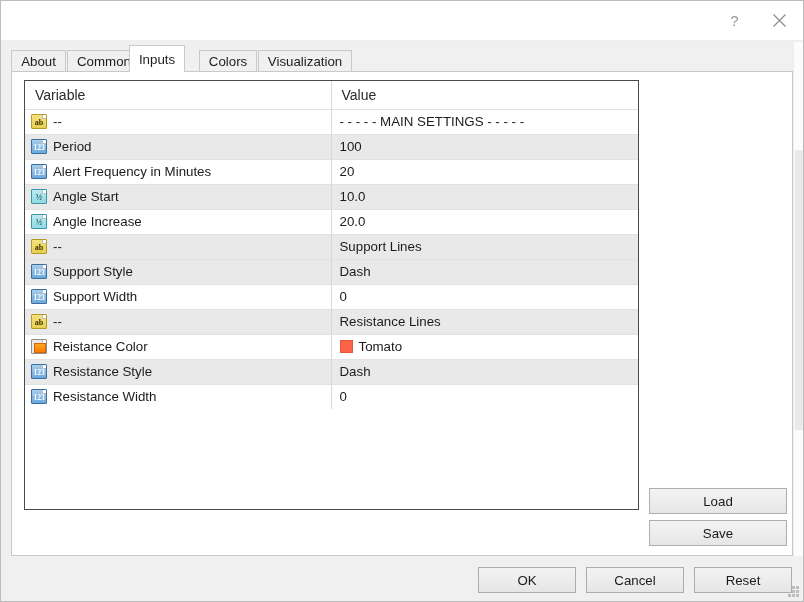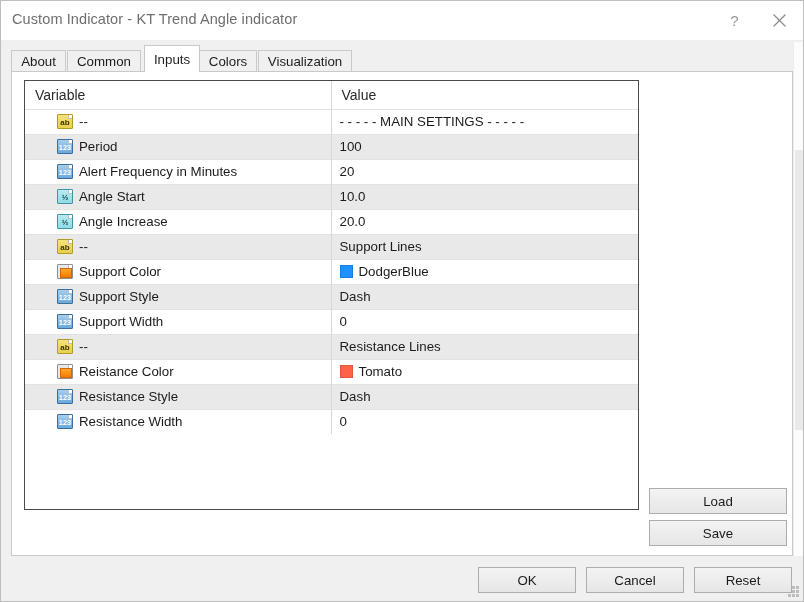--- a/index.html
+++ b/index.html
@@ -130,24 +130,23 @@
 
   
   .ticon {
     width: 16px; height: 15px;
     flex: 0 0 16px;
     position: relative;
     border-radius: 1px;
     font-size: 8px;
     line-height: 15px;
     text-align: center;
-    font-family: Liberation Sans, sans-serif;
+    font-family: Liberation Serif, serif;
     font-weight: bold;
     overflow: hidden;
-    margin-left: 26px;
   }
   .ticon.str {
     background: linear-gradient(#f5e27a, #e8cf52);
     border: 1px solid #b39b2a;
     color: #3a3206;
   }
   .ticon.int {
     background: linear-gradient(#a8cdea, #6aa9dc);
     border: 1px solid #3a6f9e;
     color: #ffffff;
@@ -235,40 +234,39 @@
   #grip i {
     position: absolute; width: 3px; height: 3px; background: #bdbdbd; display: block;
   }
 </style>
 </head>
 <body>
 
 <div id="window">
 
   <div id="titlebar">
-    <div id="title-text">Custom Indicator - KT Trend Angle indicator</div>
     <div class="caption-btn" id="help-btn">
       <span>?</span>
     </div>
     <div class="caption-btn" id="close-btn">
       <svg width="15" height="15" viewBox="0 0 15 15">
         <line x1="1.5" y1="1.5" x2="13.5" y2="13.5" stroke="#8d8d8d" stroke-width="1.2"></line>
         <line x1="13.5" y1="1.5" x2="1.5" y2="13.5" stroke="#8d8d8d" stroke-width="1.2"></line>
       </svg>
     </div>
   </div>
 
   <div id="tabstrip">
       <div class="tab" style="left: 10px; width: 55px;">
         <span>About</span>
       </div>
       <div class="tab" style="left: 66px; width: 74px;">
         <span>Common</span>
       </div>
-      <div class="tab active" style="left: 143px; width: 56px;">
+      <div class="tab active" style="left: 128px; width: 56px;">
         <span>Inputs</span>
       </div>
       <div class="tab" style="left: 198px; width: 58px;">
         <span>Colors</span>
       </div>
       <div class="tab" style="left: 257px; width: 94px;">
         <span>Visualization</span>
       </div>
     </div>
   <div id="tabline"></div>
@@ -359,36 +357,20 @@
                   <span class="ticon str">ab<i class="fold"></i></span>
                   <span class="varlabel">--</span>
                 </div>
               </td>
               <td>
                 <div class="valcell">
                   <span>Support Lines</span>
                 </div>
               </td>
             </tr>
-            <tr class="norm">
-              <td>
-                <div class="varcell">
-                  <span class="ticon col">
-                    <i class="fold"></i>
-                  </span>
-                  <span class="varlabel">Support Color</span>
-                </div>
-              </td>
-              <td>
-                <div class="valcell">
-                  <span class="swatch" style="background: rgb(30, 144, 255);"></span>
-                  <span>DodgerBlue</span>
-                </div>
-              </td>
-            </tr>
             <tr class="alt">
               <td>
                 <div class="varcell">
                   <span class="ticon int">123<i class="fold"></i></span>
                   <span class="varlabel">Support Style</span>
                 </div>
               </td>
               <td>
                 <div class="valcell">
                   <span>Dash</span>

